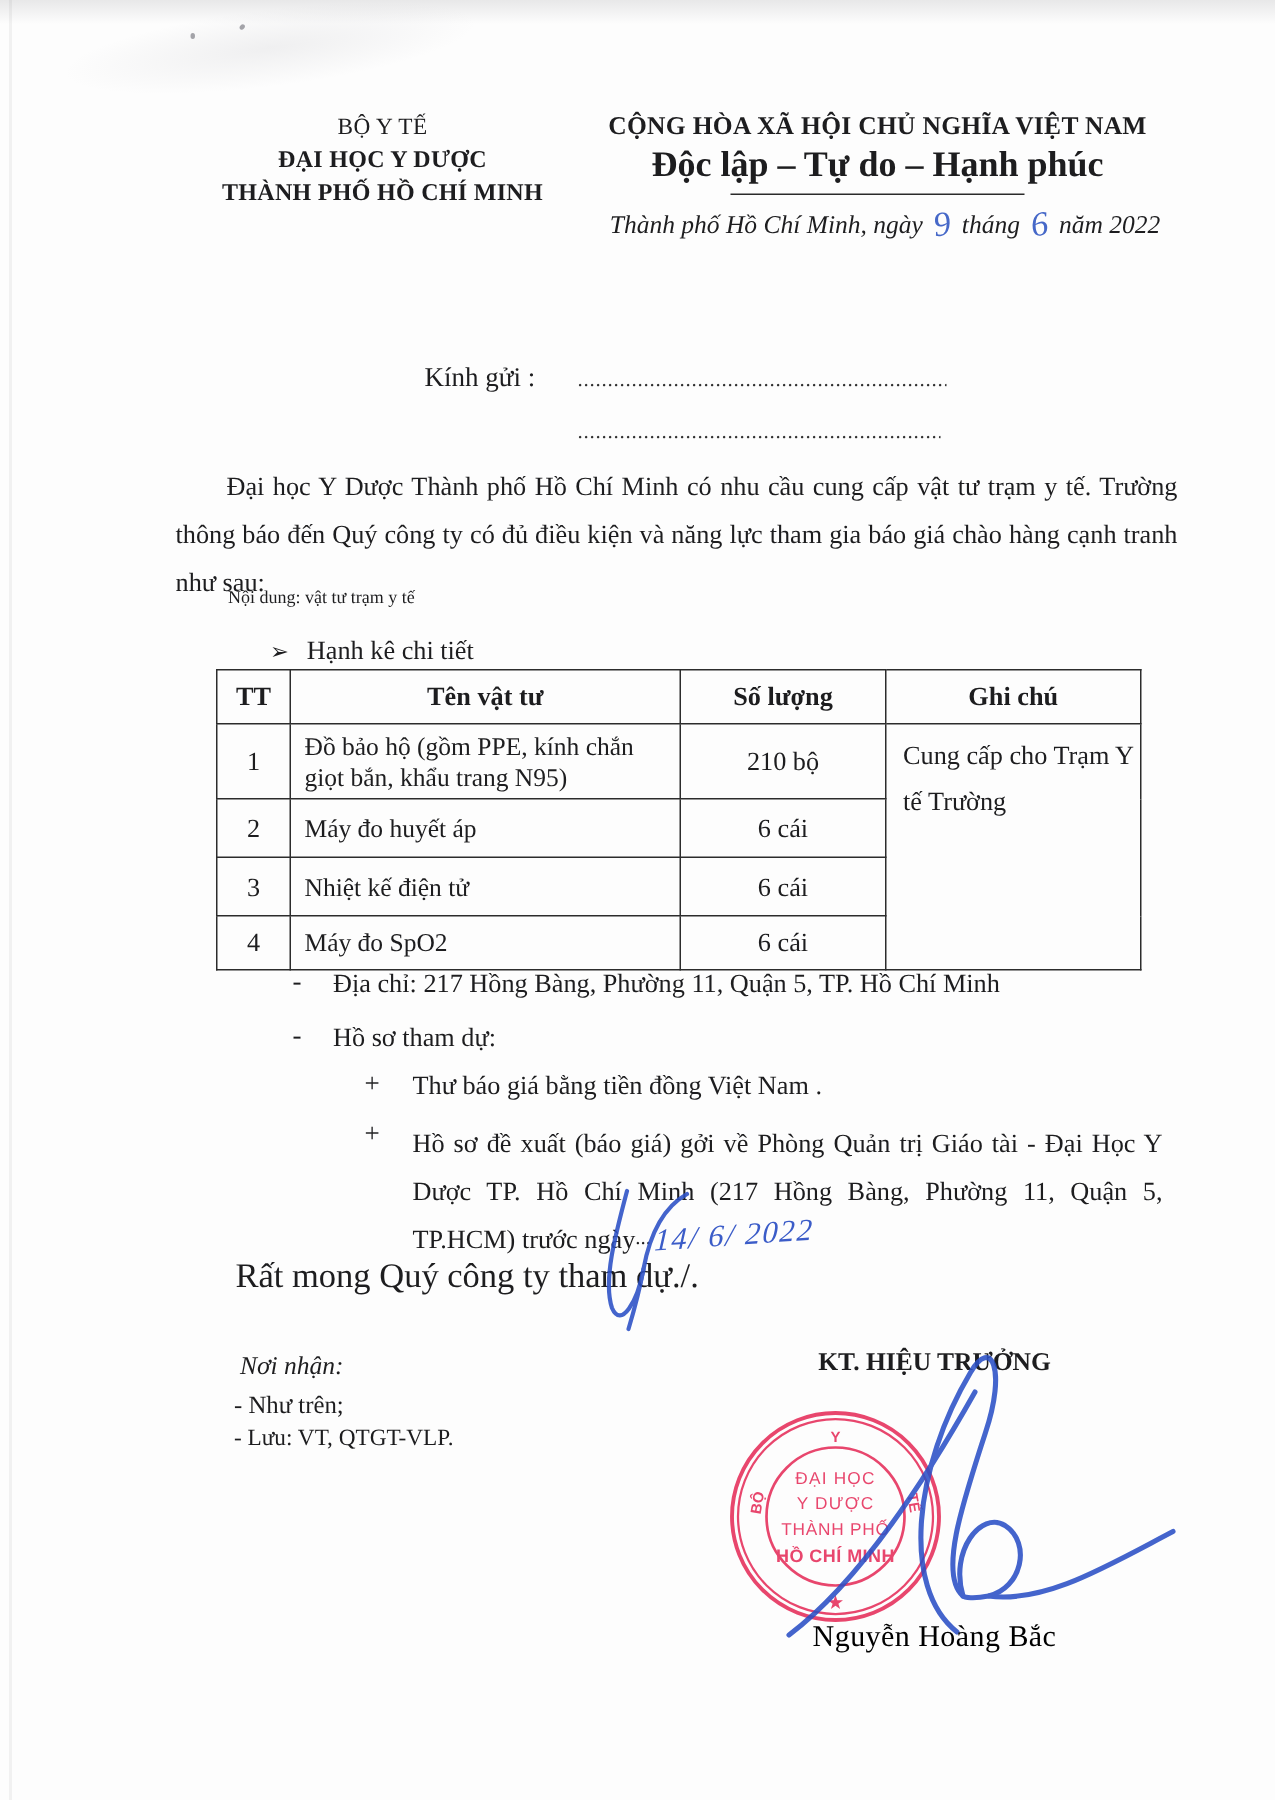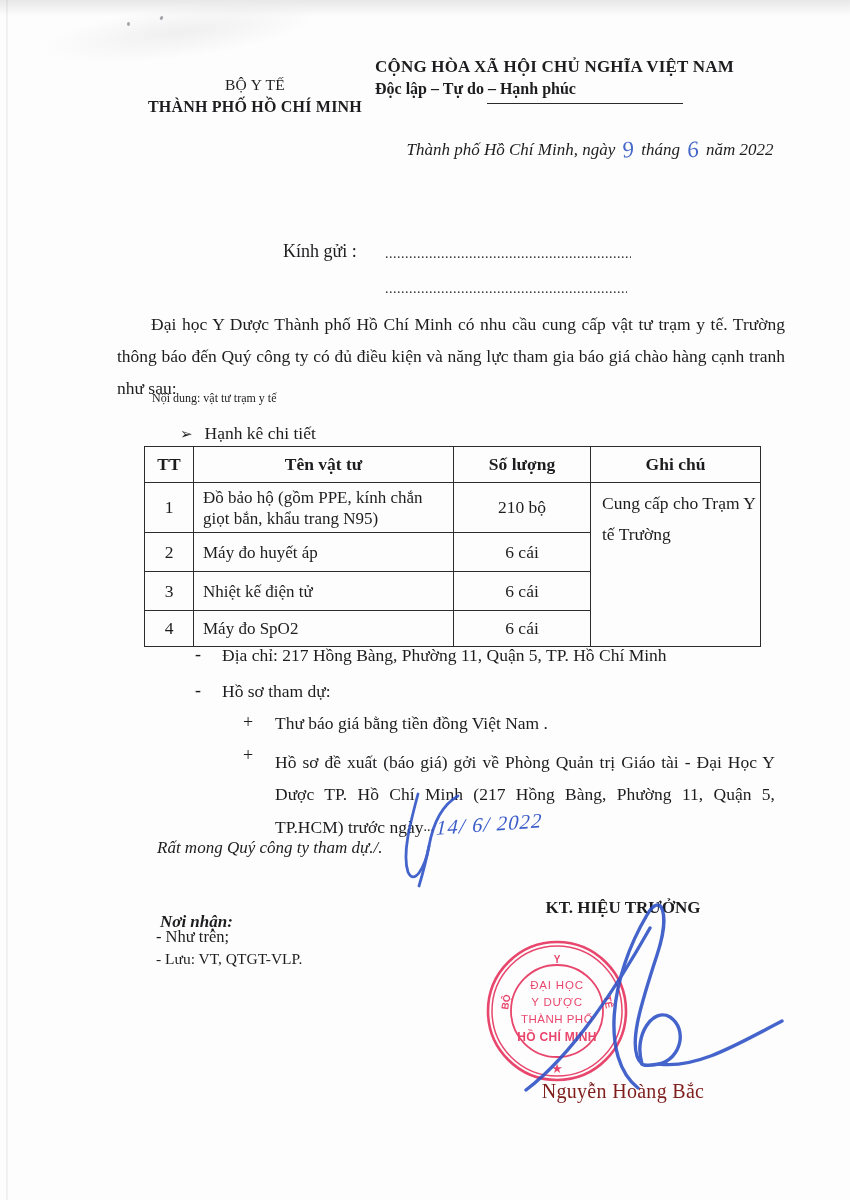--- a/index.html
+++ b/index.html
@@ -15,23 +15,23 @@
   .scan-left{position:absolute;left:6px;top:0;bottom:0;width:2px;background:rgba(100,100,105,.08);}
   .smudge{position:absolute;left:40px;top:6px;width:280px;height:52px;
     background:radial-gradient(ellipse at center,rgba(140,140,148,.12),transparent 70%);
     transform:rotate(-7deg);}
   .speck{position:absolute;width:3px;height:4px;border-radius:50%;background:rgba(60,60,70,.45);}
 
   
   .org-block{position:absolute;left:110px;top:74px;width:290px;text-align:center;line-height:22px;}
   .org-l1{font-size:15.5px;letter-spacing:.3px;}
   .org-l2,.org-l3{font-size:16px;font-weight:bold;letter-spacing:.2px;}
-  .national-block{position:absolute;left:375px;top:57px;width:420px;text-align:left;}
+  .national-block{position:absolute;left:375px;top:74px;width:420px;text-align:center;}
   .nat-l1{font-size:17px;font-weight:bold;letter-spacing:.2px;}
-  .nat-l2{font-size:16px;font-weight:bold;margin-top:3px;}
+  .nat-l2{font-size:24px;font-weight:bold;margin-top:3px;}
   .nat-rule{width:196px;border-top:1.6px solid #2a2a2a;margin:5px auto 0;}
   .dateline{position:absolute;left:380px;top:140px;width:420px;text-align:center;
     font-style:italic;font-size:17px;white-space:nowrap;}
   .hand{display:inline-block;font-style:italic;color:#4668c8;font-size:23px;
     transform:rotate(-8deg) translateY(2px);margin:0 3px;line-height:0;}
 
   
   .doc-title{position:absolute;left:0;right:0;top:206px;text-align:center;
     font-size:18.5px;font-weight:bold;letter-spacing:.4px;}
   .salute-label{position:absolute;left:283px;top:241px;font-size:18px;}
@@ -62,50 +62,51 @@
   td.note{vertical-align:top;padding:5px 4px 0 11px;line-height:31px;font-size:17.5px;font-family:Liberation Serif, serif;}
 
   
   .marker{position:absolute;font-size:18px;}
   .btxt{position:absolute;font-size:17.5px;}
   .item2{width:500px;line-height:32px;text-align:justify;}
   .dots3{display:inline-block;width:16px;overflow:hidden;white-space:nowrap;font-size:14px;vertical-align:bottom;}
   .hand2{display:inline-block;color:#3b5cc8;font-style:italic;font-size:20.5px;
     letter-spacing:1.2px;transform:rotate(-4deg) skewX(-7deg) translateY(-2px);
     margin-left:-4px;white-space:nowrap;}
-  .closing{position:absolute;left:157px;top:838px;font-size:17px;font-style:italic;}
-
-  
-  .recip-label{position:absolute;left:160px;top:901px;font-size:17px;font-weight:bold;font-style:italic;margin-top:11px;}
+  .closing{position:absolute;left:157px;top:838px;font-size:23px;}
+
+  
+  .recip-label{position:absolute;left:160px;top:901px;font-size:17px;font-weight:normal;font-style:italic;}
   .recip-1{position:absolute;left:156px;top:927px;font-size:16.5px;}
   .recip-2{position:absolute;left:156px;top:950px;font-size:15.5px;}
   .kt-line{position:absolute;left:470px;top:898px;width:306px;text-align:center;
     font-size:17px;font-weight:bold;}
   .pos-line{position:absolute;left:470px;top:921px;width:306px;text-align:center;
     font-size:17.5px;font-weight:bold;}
   .signer-name{position:absolute;left:470px;top:1080px;width:306px;text-align:center;
-    font-size:20px;color:#7f1d1d;letter-spacing:.3px;}
+    font-size:20px;color:#000000;letter-spacing:.3px;}
 
   .stamp-svg{position:absolute;left:482px;top:936px;opacity:.9;}
   .sig-svg{position:absolute;left:495px;top:885px;}
   .paraph-svg{position:absolute;left:392px;top:788px;}
 </style>
 </head>
 <body>
 
 <div class="page">
 
   <div class="scan-top"></div>
   <div class="scan-left"></div>
   <div class="smudge"></div>
   <div class="speck" style="left:127px;top:22px;"></div>
   <div class="speck" style="left:160px;top:16px;transform:rotate(40deg);"></div>
 
   <div class="org-block">
     <div class="org-l1">BỘ Y TẾ</div>
+    <div class="org-l2">ĐẠI HỌC Y DƯỢC</div>
     <div class="org-l3">THÀNH PHỐ HỒ CHÍ MINH</div>
   </div>
 
   <div class="national-block">
     <div class="nat-l1">CỘNG HÒA XÃ HỘI CHỦ NGHĨA VIỆT NAM</div>
     <div class="nat-l2">Độc lập – Tự do – Hạnh phúc</div>
     <div class="nat-rule"></div>
   </div>
 
   <div class="dateline"><span>Thành phố Hồ Chí Minh, ngày</span> <span class="hand">9</span> <span>tháng</span> <span class="hand">6</span> <span>năm 2022</span></div>

